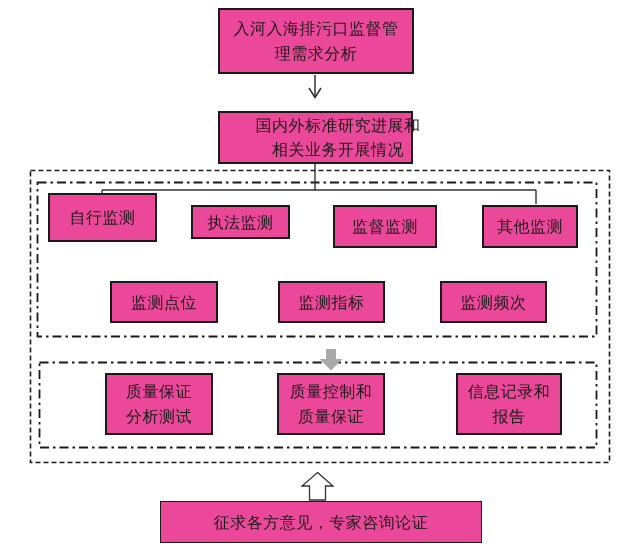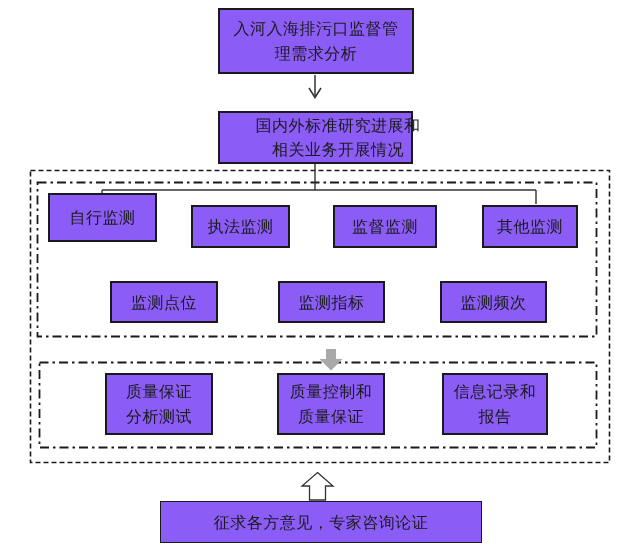--- a/index.html
+++ b/index.html
@@ -19,21 +19,21 @@
   .overlay {
     position: absolute;
     left: 0;
     top: 0;
     width: 640px;
     height: 560px;
   }
   .node {
     position: absolute;
     box-sizing: border-box;
-    background: #8b5cf6;
+    background: #ec4899;
     border: 2px solid #1a1a1a;
     display: flex;
     flex-direction: column;
     align-items: center;
     justify-content: center;
     text-align: center;
     font-size: 16px;
     line-height: 25px;
     letter-spacing: 0.5px;
   }
@@ -78,21 +78,21 @@
   </div>
 
   <div class="node" style="left:218px; top:111px; width:195px; height:53px; line-height:24px;padding-left:45px;">
     <span>国内外标准研究进展和</span>
     <span>相关业务开展情况</span>
   </div>
 
   <div class="node" style="left:48px; top:193px; width:109px; height:49px;">
     <span>自行监测</span>
   </div>
-  <div class="node" style="left:191px; top:205px; width:99px; height:43px;">
+  <div class="node" style="left:191px; top:205px; width:99px; height:34px;">
     <span>执法监测</span>
   </div>
   <div class="node" style="left:333px; top:205px; width:104px; height:43px;">
     <span>监督监测</span>
   </div>
   <div class="node" style="left:482px; top:205px; width:96px; height:43px;">
     <span>其他监测</span>
   </div>
 
   <div class="node" style="left:110px; top:281px; width:108px; height:42px;">
@@ -106,21 +106,21 @@
   </div>
 
   <div class="node" style="left:105px; top:373px; width:108px; height:62px;">
     <span>质量保证</span>
     <span>分析测试</span>
   </div>
   <div class="node" style="left:277px; top:373px; width:108px; height:62px;">
     <span>质量控制和</span>
     <span>质量保证</span>
   </div>
-  <div class="node" style="left:442px; top:373px; width:106px; height:62px;">
+  <div class="node" style="left:456px; top:373px; width:106px; height:62px;">
     <span>信息记录和</span>
     <span>报告</span>
   </div>
 
   <div class="node thin" style="left:160px; top:501px; width:322px; height:42px;">
     <span>征求各方意见，专家咨询论证</span>
   </div>
 
 </div>
 

